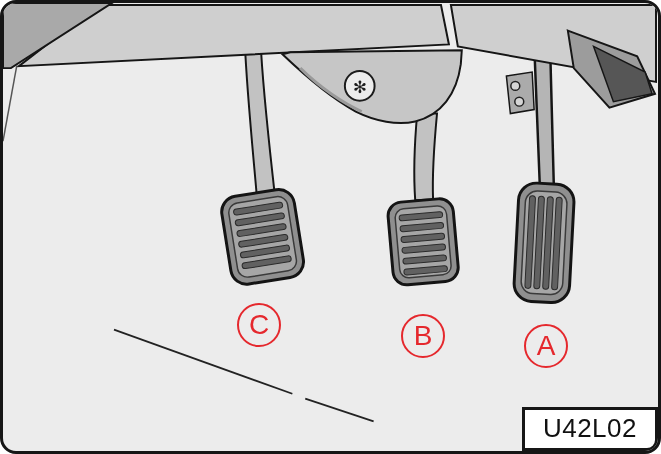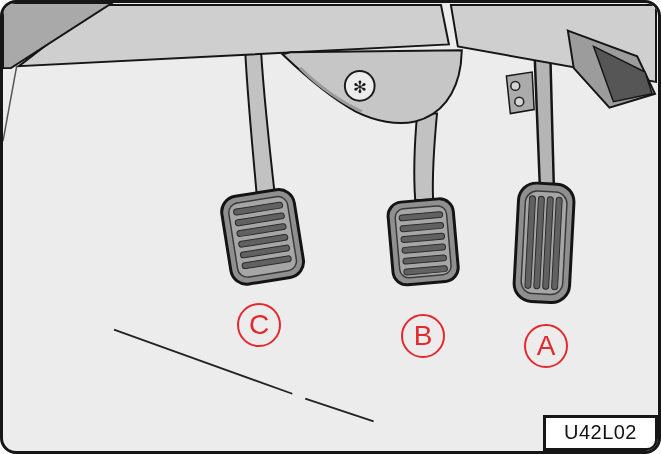--- a/index.html
+++ b/index.html
@@ -34,21 +34,21 @@
     background: transparent;
   }
   .code-box {
     position: absolute;
     right: 0;
     bottom: 0;
     background: #ffffff;
     border: 3px solid var(--line, #161616);
     border-bottom-right-radius: 11px;
     padding: 3px 18px 4px 18px;
-    font-size: 20px;
+    font-size: 26px;
     letter-spacing: 0.5px;
     color: #111111;
   }
 </style>
 </head>
 <body>
 
 <div class="stage">
 
   <svg viewBox="0 0 661 454" preserveAspectRatio="none">

